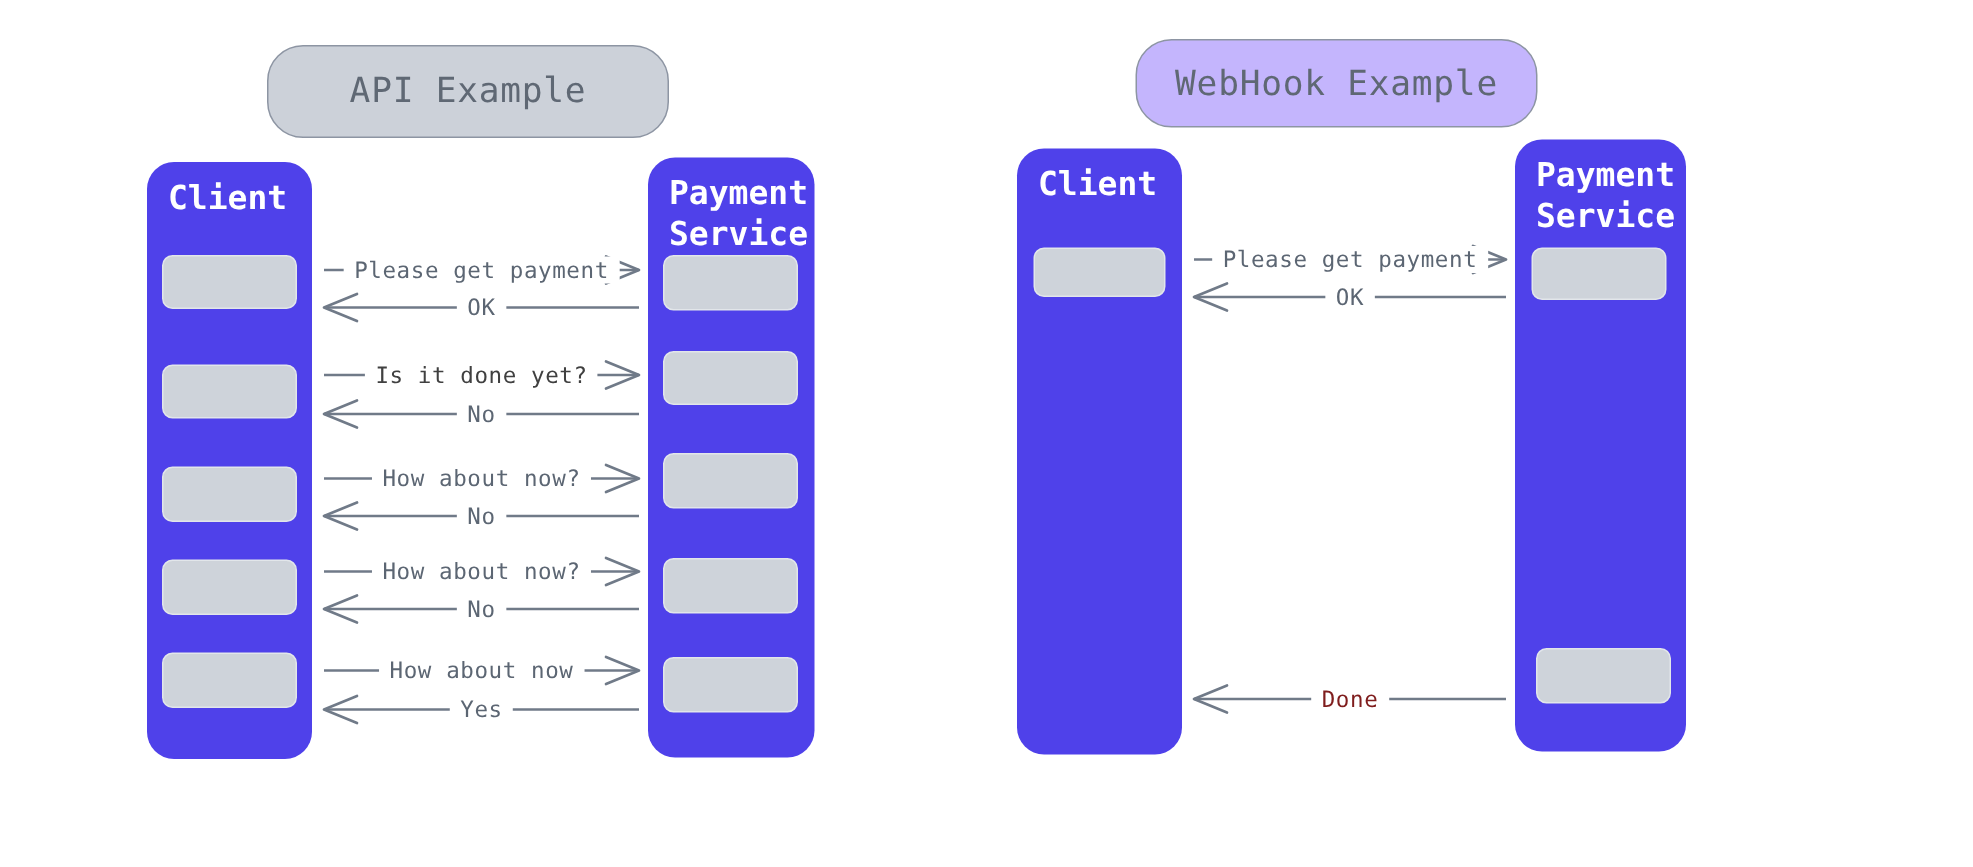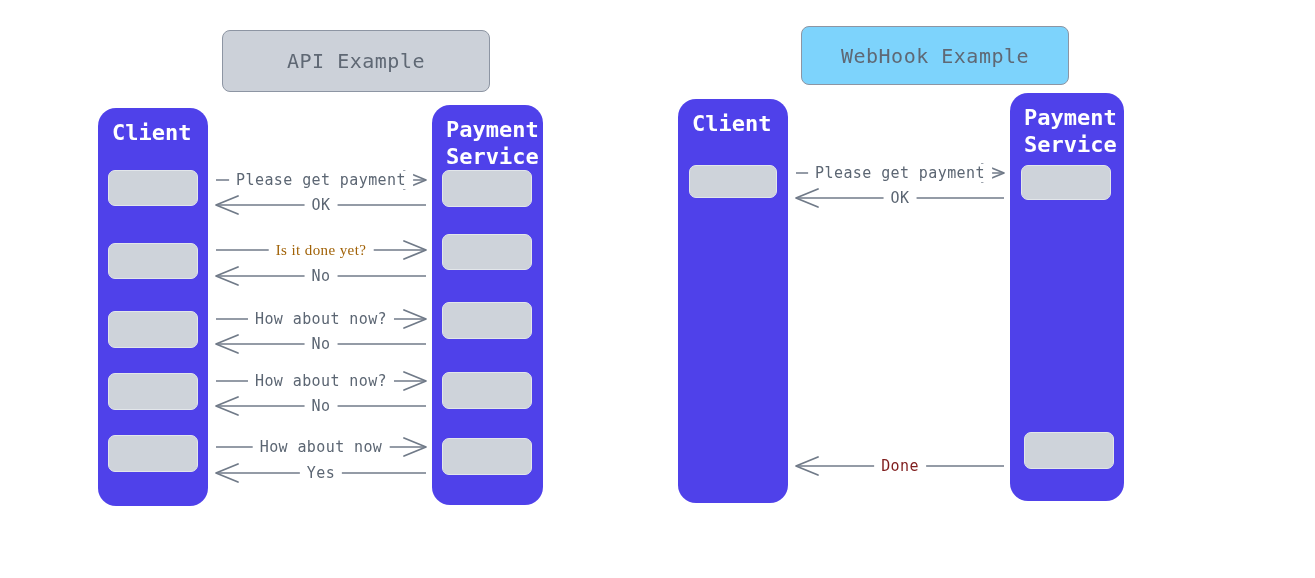--- a/index.html
+++ b/index.html
@@ -21,29 +21,28 @@
     width: 1315px;
     height: 578px;
   }
 
   
   .title-box {
     position: absolute;
     box-sizing: border-box;
     background: #ccd1d9;
     border: 1.5px solid #8d95a3;
-    border-radius: 8px;
+    border-radius: 24px;
     display: flex;
     align-items: center;
     justify-content: center;
     color: #5f6874;
-    font-size: 20px;
+    font-size: 23px;
     letter-spacing: 0.5px;
     font-family: "DejaVu Sans Mono", "Liberation Mono", monospace;
-    margin-left: 44px;
   }
 
   
   .lifeline {
     position: absolute;
     box-sizing: border-box;
     background: #4f41ea;
     border-radius: 18px;
   }
   .lifeline-label {
@@ -127,21 +126,21 @@
         <line x1="0" y1="11" x2="210" y2="11" stroke="#707a88" stroke-width="1.6"></line>
         <polyline points="22,2 0,11 22,20" fill="none" stroke="#707a88" stroke-width="1.8" stroke-linecap="round" stroke-linejoin="round"></polyline>
       </svg>
       <span class="msg-label" style="color: rgb(92, 102, 115);">OK</span>
     </div>
     <div class="message" style="left: 216px; top: 239px; width: 210px;">
       <svg width="210" height="22">
         <line x1="0" y1="11" x2="210" y2="11" stroke="#707a88" stroke-width="1.6"></line>
         <polyline points="188,2 210,11 188,20" fill="none" stroke="#707a88" stroke-width="1.8" stroke-linecap="round" stroke-linejoin="round"></polyline>
       </svg>
-      <span class="msg-label" style="color: #a16207; font-family: Liberation Serif, serif;">Is it done yet?</span>
+      <span class="msg-label" style="color: #404040;">Is it done yet?</span>
     </div>
     <div class="message" style="left: 216px; top: 265px; width: 210px;">
       <svg width="210" height="22">
         <line x1="0" y1="11" x2="210" y2="11" stroke="#707a88" stroke-width="1.6"></line>
         <polyline points="22,2 0,11 22,20" fill="none" stroke="#707a88" stroke-width="1.8" stroke-linecap="round" stroke-linejoin="round"></polyline>
       </svg>
       <span class="msg-label" style="color: rgb(92, 102, 115);">No</span>
     </div>
     <div class="message" style="left: 216px; top: 308px; width: 210px;">
       <svg width="210" height="22">
@@ -178,21 +177,21 @@
       </svg>
       <span class="msg-label" style="color: rgb(92, 102, 115);">How about now</span>
     </div>
     <div class="message" style="left: 216px; top: 462px; width: 210px;">
       <svg width="210" height="22">
         <line x1="0" y1="11" x2="210" y2="11" stroke="#707a88" stroke-width="1.6"></line>
         <polyline points="22,2 0,11 22,20" fill="none" stroke="#707a88" stroke-width="1.8" stroke-linecap="round" stroke-linejoin="round"></polyline>
       </svg>
       <span class="msg-label" style="color: rgb(92, 102, 115);">Yes</span>
     </div>
-    <div class="title-box" style="left: 757px; top: 26px; width: 268px; height: 59px; background: #7dd3fc; border-color: rgb(141, 149, 163); color: rgb(95, 104, 116);">WebHook Example</div>
+    <div class="title-box" style="left: 757px; top: 26px; width: 268px; height: 59px; background: #c4b5fd; border-color: rgb(141, 149, 163); color: rgb(95, 104, 116);">WebHook Example</div>
     <div class="lifeline" style="left: 678px; top: 99px; width: 110px; height: 404px; background: rgb(79, 65, 234);">
       <div class="lifeline-label" style="color: rgb(255, 255, 255);">Client</div>
     </div>
     <div class="activation" style="left: 689px; top: 165px; width: 88px; height: 33px; background: rgb(206, 211, 218);"></div>
     <div class="lifeline" style="left: 1010px; top: 93px; width: 114px; height: 408px; background: rgb(79, 65, 234);">
       <div class="lifeline-label" style="color: rgb(255, 255, 255);">Payment
 Service</div>
     </div>
     <div class="activation" style="left: 1021px; top: 165px; width: 90px; height: 35px; background: rgb(206, 211, 218);"></div>
     <div class="activation" style="left: 1024px; top: 432px; width: 90px; height: 37px; background: rgb(206, 211, 218);"></div>

